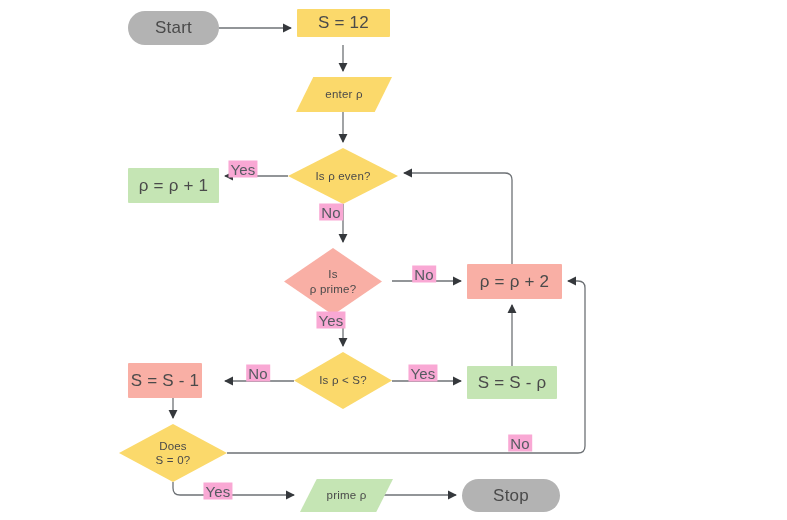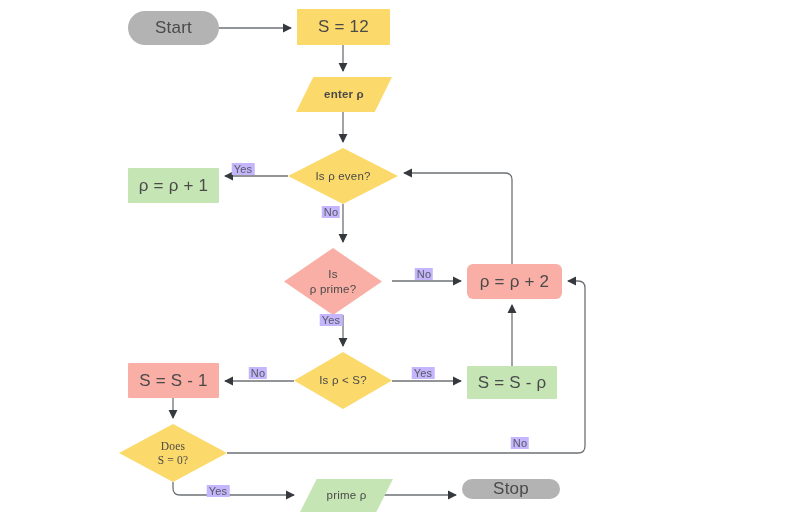--- a/index.html
+++ b/index.html
@@ -65,23 +65,23 @@
     text-align: center;
     color: #4a4a4a;
     font-size: 11.5px;
     letter-spacing: 0.2px;
     line-height: 1.25;
     white-space: pre-line;
   }
   .edge-label {
     position: absolute;
     color: #555a60;
-    font-size: 11px;
+    font-size: 15px;
     letter-spacing: 0.2px;
-    background: #c4b5fd;
+    background: #f9a8d4;
     padding: 0 2px;
     z-index: 4;
     white-space: nowrap;
   }
 </style>
 </head>
 <body>
 
 <div id="canvas">
 
@@ -123,25 +123,25 @@
       <path d="M 173 482 L 173 488 Q 173 495 180 495 L 294 495" marker-end="url(#arrow)"></path>
 
       <path d="M 384 495 L 456 495" marker-end="url(#arrow)"></path>
     </g>
   </svg>
 
   <div class="node shape-pill" id="node-start" style="left: 128px; top: 11px; width: 91px; height: 34px; background: rgb(179, 179, 179);">
     <span>Start</span>
   </div>
 
-  <div class="node shape-rect" id="node-s_init" style="left: 297px; top: 9px; width: 93px; height: 36px; background: rgb(251, 217, 107);">
+  <div class="node shape-rect" id="node-s_init" style="left: 297px; top: 9px; width: 93px; height: 28px; background: rgb(251, 217, 107);">
     <span>S = 12</span>
   </div>
 
-  <div class="shape-para-wrap" id="node-enter_rho" style="left: 296px; top: 77px; width: 96px; height: 35px; font-weight: bold;">
+  <div class="shape-para-wrap" id="node-enter_rho" style="left: 296px; top: 77px; width: 96px; height: 35px;">
     <svg class="shape-para-bg" viewBox="0 0 100 100" preserveAspectRatio="none">
       <polygon points="18,0 100,0 82,100 0,100" fill="#fbd96b"></polygon>
     </svg>
     <div class="shape-label">enter ρ</div>
   </div>
 
   <div class="shape-diamond-wrap" id="node-is_even" style="left: 288px; top: 148px; width: 110px; height: 56px; text-decoration: underline;">
     <svg class="shape-diamond-bg" viewBox="0 0 100 100" preserveAspectRatio="none">
       <polygon points="50,0 100,50 50,100 0,50" fill="#fbd96b"></polygon>
     </svg>
@@ -153,55 +153,55 @@
   </div>
 
   <div class="shape-diamond-wrap" id="node-is_prime" style="left: 284px; top: 248px; width: 98px; height: 67px;">
     <svg class="shape-diamond-bg" viewBox="0 0 100 100" preserveAspectRatio="none">
       <polygon points="50,0 100,50 50,100 0,50" fill="#f9afa5"></polygon>
     </svg>
     <div class="shape-label">Is
 ρ prime?</div>
   </div>
 
-  <div class="node shape-rect" id="node-rho_plus_2" style="left: 467px; top: 264px; width: 95px; height: 35px; background: rgb(249, 175, 165); border-radius: 6px;">
+  <div class="node shape-rect" id="node-rho_plus_2" style="left: 467px; top: 264px; width: 95px; height: 35px; background: rgb(249, 175, 165);">
     <span>ρ = ρ + 2</span>
   </div>
 
   <div class="shape-diamond-wrap" id="node-is_less" style="left: 294px; top: 352px; width: 98px; height: 57px;">
     <svg class="shape-diamond-bg" viewBox="0 0 100 100" preserveAspectRatio="none">
       <polygon points="50,0 100,50 50,100 0,50" fill="#fbd96b"></polygon>
     </svg>
     <div class="shape-label">Is ρ &lt; S?</div>
   </div>
 
-  <div class="node shape-rect" id="node-s_minus_1" style="left: 128px; top: 363px; width: 91px; height: 35px; background: rgb(249, 175, 165); justify-content: center;">
+  <div class="node shape-rect" id="node-s_minus_1" style="left: 128px; top: 363px; width: 74px; height: 35px; background: rgb(249, 175, 165); justify-content: center;">
     <span>S = S - 1</span>
   </div>
 
   <div class="node shape-rect" id="node-s_minus_rho" style="left: 467px; top: 366px; width: 90px; height: 33px; background: rgb(197, 229, 180);">
     <span>S = S - ρ</span>
   </div>
 
-  <div class="shape-diamond-wrap" id="node-does_s_zero" style="left: 119px; top: 424px; width: 108px; height: 58px; font-family: Liberation Serif, serif;">
+  <div class="shape-diamond-wrap" id="node-does_s_zero" style="left: 119px; top: 424px; width: 108px; height: 58px;">
     <svg class="shape-diamond-bg" viewBox="0 0 100 100" preserveAspectRatio="none">
       <polygon points="50,0 100,50 50,100 0,50" fill="#fbd96b"></polygon>
     </svg>
     <div class="shape-label">Does
 S = 0?</div>
   </div>
 
   <div class="shape-para-wrap" id="node-output_rho" style="left: 300px; top: 479px; width: 93px; height: 33px;">
     <svg class="shape-para-bg" viewBox="0 0 100 100" preserveAspectRatio="none">
       <polygon points="18,0 100,0 82,100 0,100" fill="#c5e5b4"></polygon>
     </svg>
     <div class="shape-label">prime ρ</div>
   </div>
 
-  <div class="node shape-pill" id="node-stop" style="left: 462px; top: 479px; width: 98px; height: 20px; background: rgb(179, 179, 179);">
+  <div class="node shape-pill" id="node-stop" style="left: 462px; top: 479px; width: 98px; height: 33px; background: rgb(179, 179, 179);">
     <span>Stop</span>
   </div>
 
   <div class="edge-label" id="lbl-even-yes" style="left: 243px; top: 169px; transform: translate(-50%, -50%);">Yes</div>
   <div class="edge-label" id="lbl-even-no" style="left: 331px; top: 212px; transform: translate(-50%, -50%);">No</div>
   <div class="edge-label" id="lbl-prime-no" style="left: 424px; top: 274px; transform: translate(-50%, -50%);">No</div>
   <div class="edge-label" id="lbl-prime-yes" style="left: 331px; top: 320px; transform: translate(-50%, -50%);">Yes</div>
   <div class="edge-label" id="lbl-less-no" style="left: 258px; top: 373px; transform: translate(-50%, -50%);">No</div>
   <div class="edge-label" id="lbl-less-yes" style="left: 423px; top: 373px; transform: translate(-50%, -50%);">Yes</div>
   <div class="edge-label" id="lbl-zero-no" style="left: 520px; top: 443px; transform: translate(-50%, -50%);">No</div>

